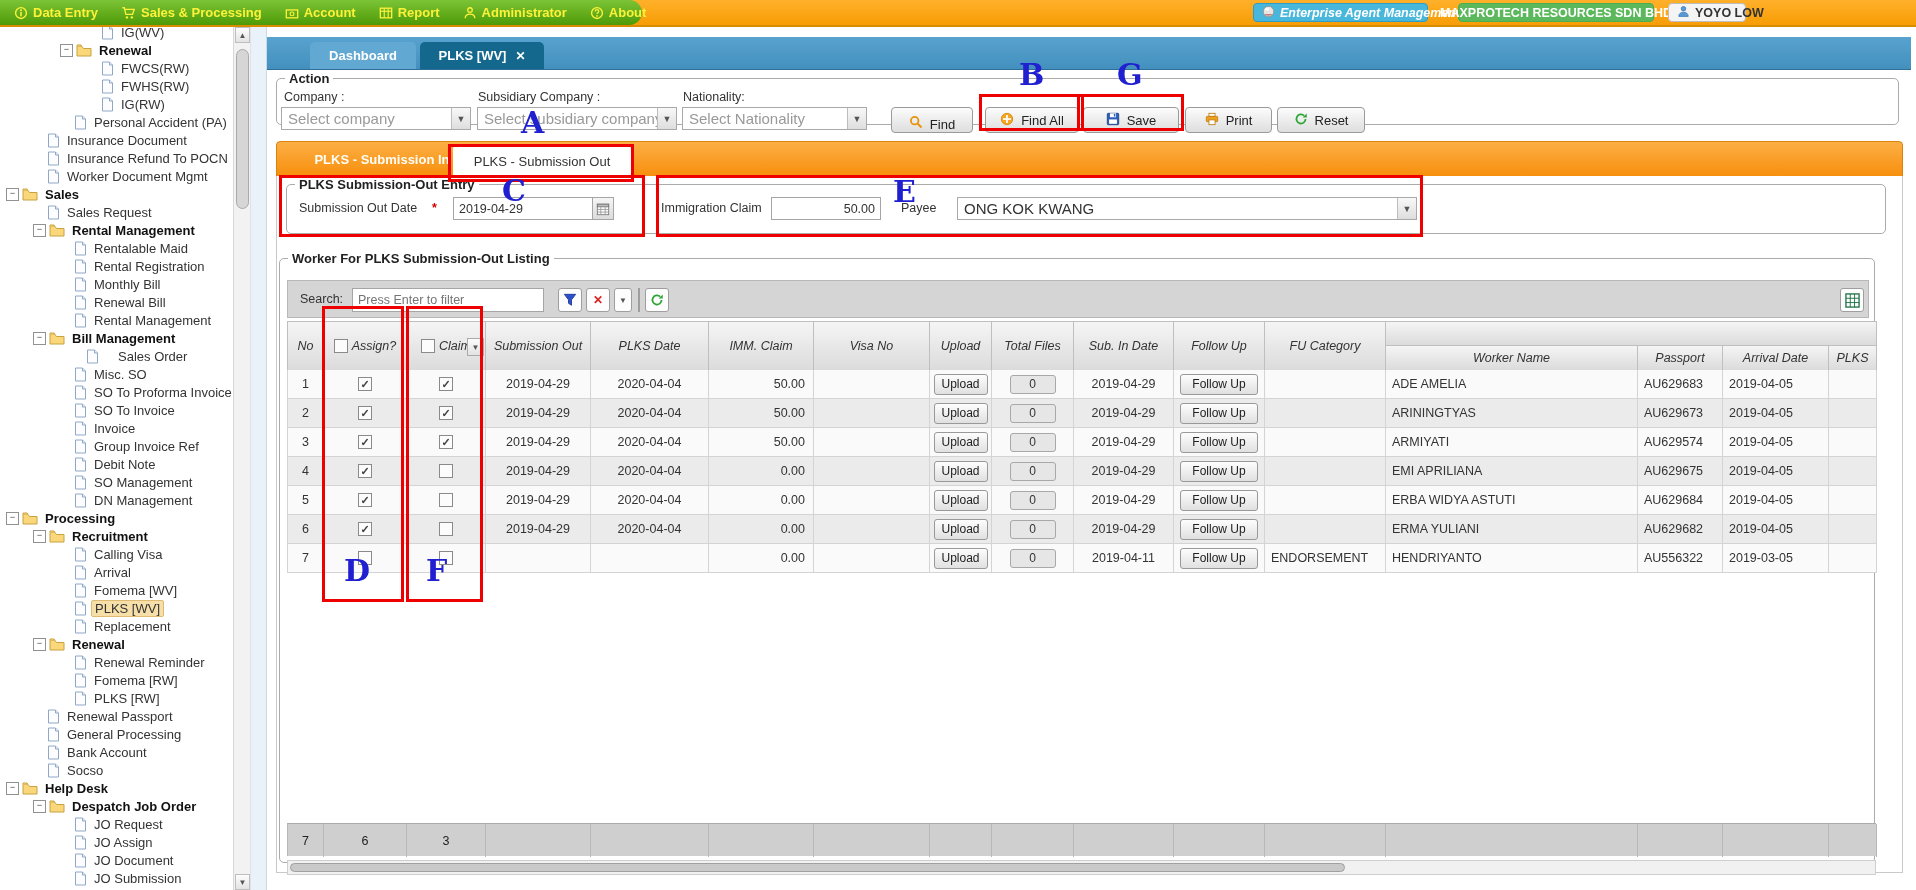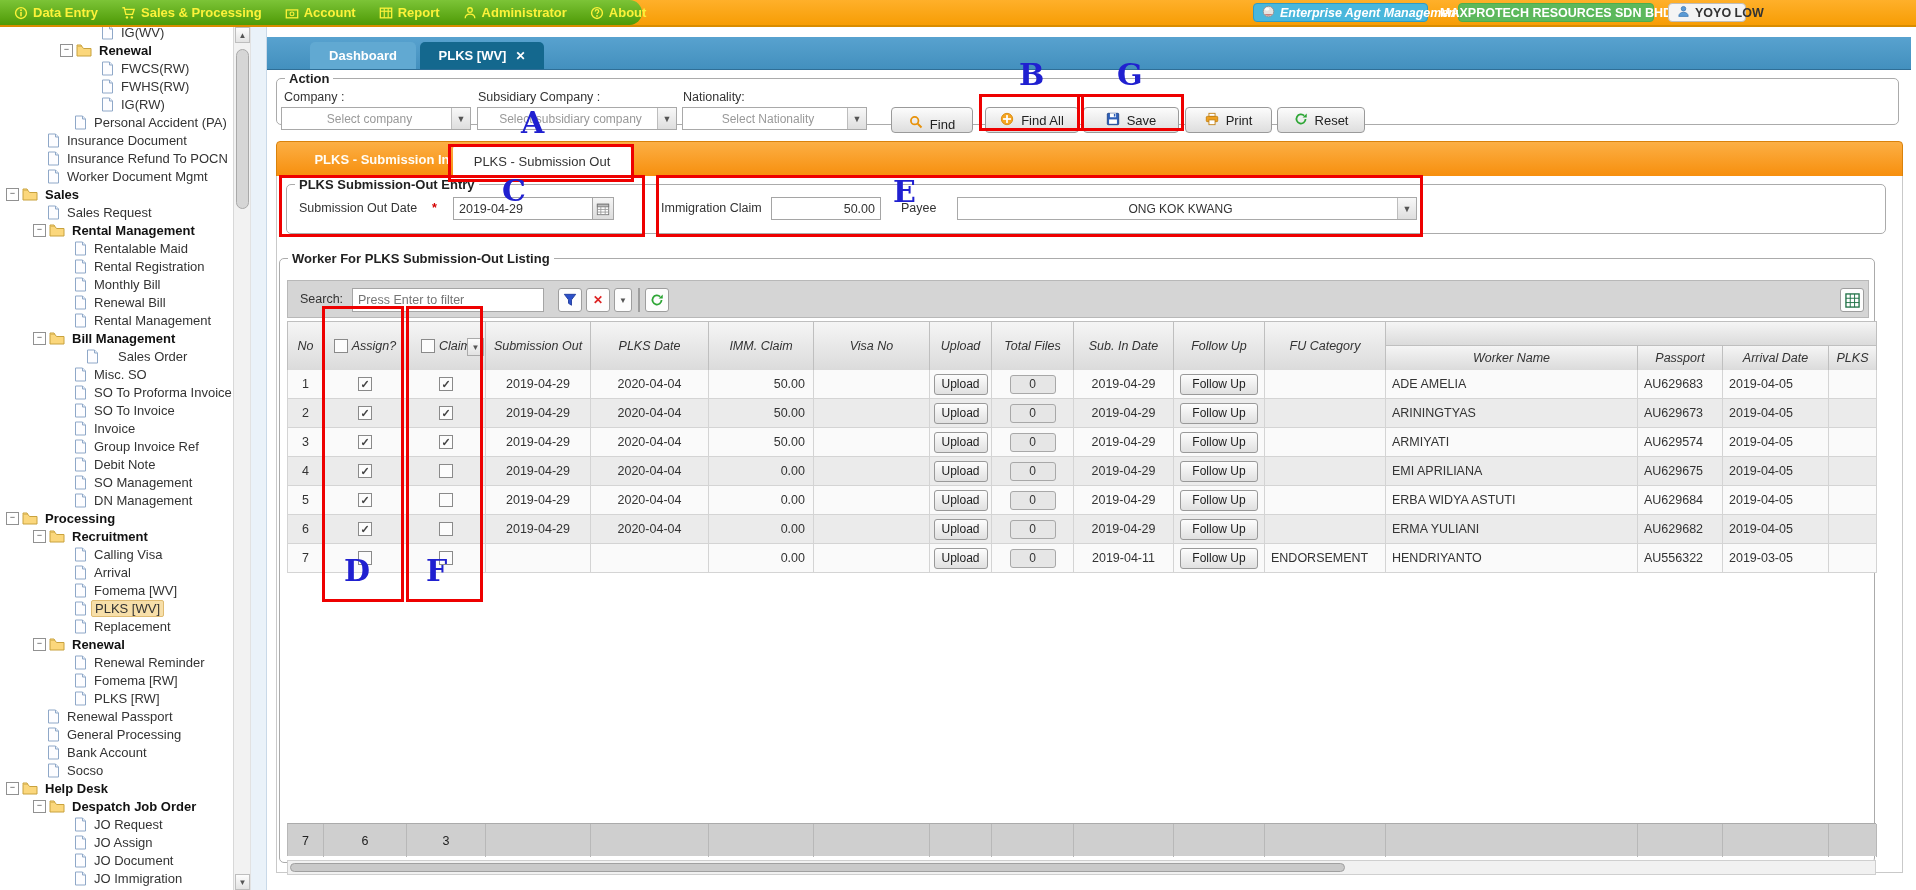--- a/index.html
+++ b/index.html
@@ -37,21 +37,21 @@
   .wintab{position:absolute;bottom:0;height:27px;border-radius:5px 5px 0 0;color:#fff;font-size:13px;font-weight:bold;display:flex;align-items:center;justify-content:center;gap:9px;cursor:pointer;box-sizing:border-box;}
   .wintab.plain{background:#61A9D2;}
   .wintab.active{background:#14688E;}
   .wintab .x{font-size:12px;font-weight:bold;cursor:pointer;}
 
   fieldset.fs{position:absolute;border:1px solid #ABABAB;border-radius:5px;background:#fff;margin:0;padding:0;box-sizing:border-box;}
   fieldset.fs legend{font-size:13px;font-weight:bold;color:#222;padding:0 4px;margin-left:8px;}
 
   .flabel{position:absolute;font-size:12.5px;color:#333;white-space:nowrap;}
   .selbox{position:absolute;height:23px;background:#fff;border:1px solid #A9A9A9;box-sizing:border-box;display:flex;align-items:center;cursor:pointer;}
-  .selbox .txt{flex:1;font-size:12px;color:#999;padding-left:6px;overflow:hidden;white-space:nowrap;text-align:center;}
+  .selbox .txt{flex:1;font-size:15px;color:#999;padding-left:6px;overflow:hidden;white-space:nowrap;}
   .selbox .txt.dark{color:#333;}
   .selbox .arrow{width:18px;height:100%;border-left:1px solid #BDBDBD;background:linear-gradient(#F8F8F8,#DEDEDE);display:flex;align-items:center;justify-content:center;font-size:9px;color:#555;}
   .btn{position:absolute;height:26px;background:linear-gradient(#FCFCFC,#DEDEDE);border:1px solid #9A9A9A;border-radius:4px;display:flex;align-items:center;justify-content:center;gap:7px;font-size:13px;color:#222;cursor:pointer;box-sizing:border-box;}
 
   .substrip{position:absolute;left:9px;top:114px;width:1627px;height:36px;background:linear-gradient(#FCAF45,#F78F0D);border:1px solid #D9820C;border-radius:4px 4px 0 0;box-sizing:border-box;}
   .subtab{position:absolute;font-size:13px;font-weight:bold;cursor:pointer;}
   .subtab.inactive{left:20px;top:0;width:170px;height:36px;line-height:36px;text-align:center;color:#FFFDF6;}
   .subtab.active{left:176px;top:4px;width:178px;height:32px;line-height:32px;text-align:center;background:#fff;border-radius:3px 3px 0 0;color:#333;font-weight:normal;}
   .panel{position:absolute;left:9px;top:149px;width:1627px;height:697px;background:#fff;border:1px solid #C9C9C9;border-top:none;box-sizing:border-box;}
 
@@ -645,21 +645,21 @@
           <span class="lbl">JO Document</span>
         </div>
         <div class="tree-item page" style="top: 842px; left: 60px;">
           <span style="width: 14px;"></span>
           <span class="ticon">
             <svg width="13" height="15" viewBox="0 0 13 15">
               <path d="M1.5 1h7l3 3v10h-10z" fill="#FDFDFF" stroke="#8FA8C8"></path>
               <path d="M8.5 1v3h3" fill="#E6EDF7" stroke="#8FA8C8"></path>
             </svg>
           </span>
-          <span class="lbl">JO Immigration</span>
+          <span class="lbl">JO Submission</span>
         </div>
       </div>
     <div class="sb-scroll">
       <div class="sb-btn" style="top:0;">▲</div>
       <div class="sb-thumb"></div>
       <div class="sb-btn" style="bottom:0;">▼</div>
     </div>
   </div>
 
   <div class="splitter"></div>

